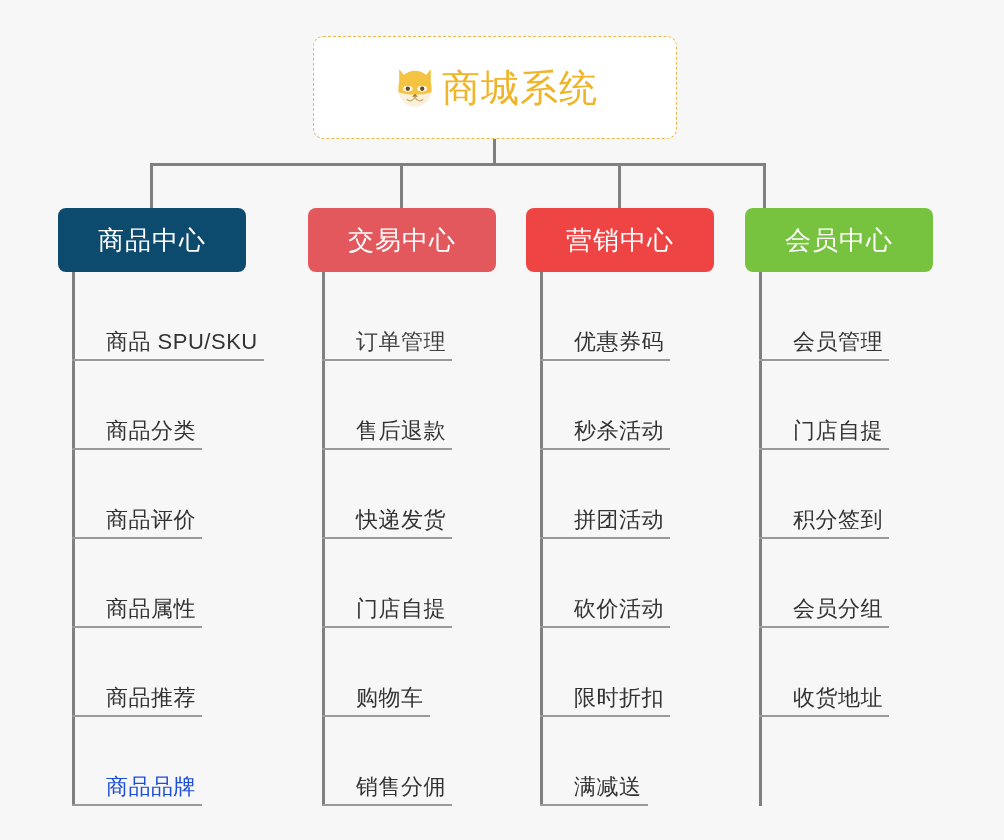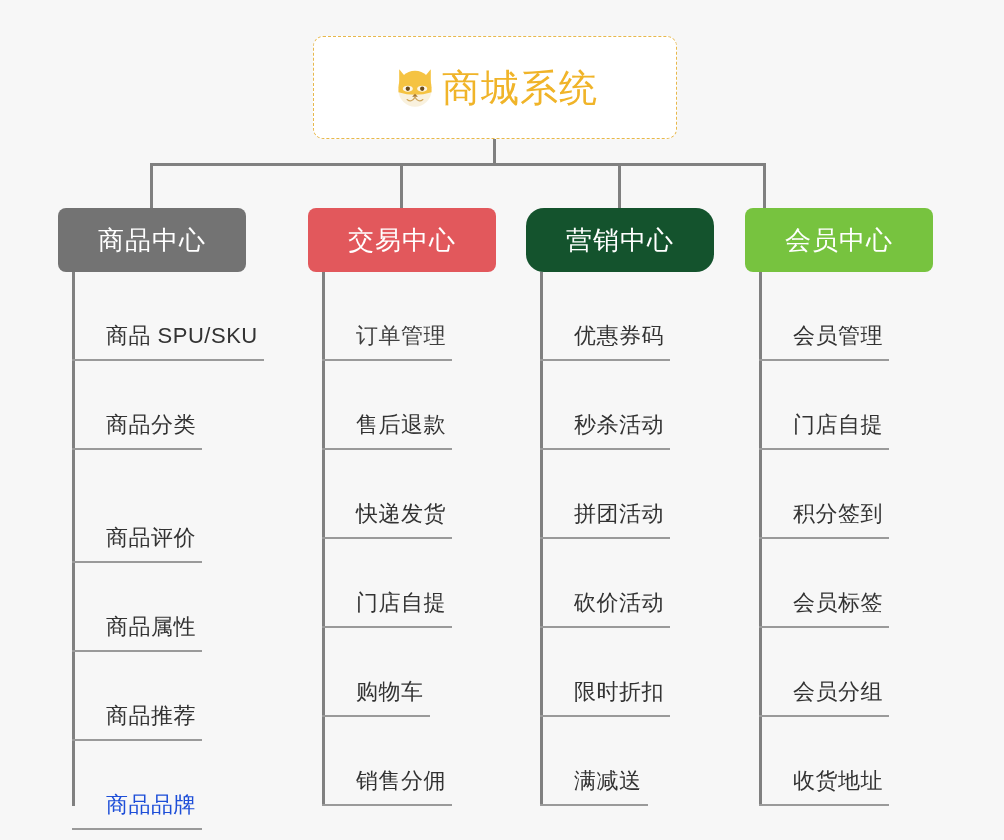--- a/index.html
+++ b/index.html
@@ -94,21 +94,21 @@
     padding: 0;
     list-style: none;
   }
   .leaf {
     position: relative;
     height: 89px;
     box-sizing: border-box;
     border-bottom: 2px solid #9a9a9a;
     display: inline-flex;
     align-items: flex-end;
-    padding: 0 6px 12px 34px;
+    padding: 0 6px 6px 34px;
     white-space: nowrap;
     float: left;
     clear: both;
   }
   .leaf-label {
     font-size: 22px;
     line-height: 1;
     color: #333333;
     letter-spacing: 0.5px;
   }
@@ -137,32 +137,32 @@
 
   <div class="conn conn-v" style="left: 493px; top: 139px; height: 26px; background: rgb(128, 128, 128);"></div>
   <div class="conn conn-h" style="left: 150px; top: 163px; width: 615px; background: rgb(128, 128, 128);"></div>
 
   <div class="conn conn-v" style="left: 150px; top: 163px; height: 46px; background: rgb(128, 128, 128);"></div>
   <div class="conn conn-v" style="left: 400px; top: 163px; height: 46px; background: rgb(128, 128, 128);"></div>
   <div class="conn conn-v" style="left: 618px; top: 163px; height: 46px; background: rgb(128, 128, 128);"></div>
   <div class="conn conn-v" style="left: 763px; top: 163px; height: 46px; background: rgb(128, 128, 128);"></div>
 
   <div class="column" style="left:58px;">
-    <div class="cat-box" style="background: #737373;">
+    <div class="cat-box" style="background: #0c4a6e;">
       <span>商品中心</span>
     </div>
     <div class="spine" style="height: 534px; background: rgb(128, 128, 128);"></div>
     <ul class="leaf-list">
       <li class="leaf" style="border-bottom-color: rgb(154, 154, 154);">
           <span class="leaf-label" style="color: rgb(51, 51, 51);">商品 SPU/SKU</span>
         </li>
       <li class="leaf" style="border-bottom-color: rgb(154, 154, 154);">
           <span class="leaf-label" style="color: rgb(51, 51, 51);">商品分类</span>
         </li>
-      <li class="leaf" style="border-bottom-color: rgb(154, 154, 154); margin-top: 24px;">
+      <li class="leaf" style="border-bottom-color: rgb(154, 154, 154);">
           <span class="leaf-label" style="color: rgb(51, 51, 51);">商品评价</span>
         </li>
       <li class="leaf" style="border-bottom-color: rgb(154, 154, 154);">
           <span class="leaf-label" style="color: rgb(51, 51, 51);">商品属性</span>
         </li>
       <li class="leaf" style="border-bottom-color: rgb(154, 154, 154);">
           <span class="leaf-label" style="color: rgb(51, 51, 51);">商品推荐</span>
         </li>
       <li class="leaf" style="border-bottom-color: rgb(154, 154, 154);">
           <span class="leaf-label" style="color: #1d4ed8;">商品品牌</span>
@@ -191,21 +191,21 @@
       <li class="leaf" style="border-bottom-color: rgb(154, 154, 154);">
           <span class="leaf-label" style="color: rgb(51, 51, 51); font-family: Liberation Serif, serif;">购物车</span>
         </li>
       <li class="leaf" style="border-bottom-color: rgb(154, 154, 154);">
           <span class="leaf-label" style="color: rgb(51, 51, 51);">销售分佣</span>
         </li>
     </ul>
   </div>
 
   <div class="column" style="left:526px;">
-    <div class="cat-box" style="background: #14532d; border-radius: 18px;">
+    <div class="cat-box" style="background: #ef4444;">
       <span>营销中心</span>
     </div>
     <div class="spine" style="height: 534px; background: rgb(128, 128, 128);"></div>
     <ul class="leaf-list">
       <li class="leaf" style="border-bottom-color: rgb(154, 154, 154);">
           <span class="leaf-label" style="color: rgb(51, 51, 51);">优惠券码</span>
         </li>
       <li class="leaf" style="border-bottom-color: rgb(154, 154, 154);">
           <span class="leaf-label" style="color: rgb(51, 51, 51);">秒杀活动</span>
         </li>
@@ -233,23 +233,20 @@
       <li class="leaf" style="border-bottom-color: rgb(154, 154, 154);">
           <span class="leaf-label" style="color: rgb(51, 51, 51);">会员管理</span>
         </li>
       <li class="leaf" style="border-bottom-color: rgb(154, 154, 154);">
           <span class="leaf-label" style="color: rgb(51, 51, 51);">门店自提</span>
         </li>
       <li class="leaf" style="border-bottom-color: rgb(154, 154, 154);">
           <span class="leaf-label" style="color: rgb(51, 51, 51);">积分签到</span>
         </li>
       <li class="leaf" style="border-bottom-color: rgb(154, 154, 154);">
-          <span class="leaf-label" style="color: rgb(51, 51, 51);">会员标签</span>
-        </li>
-      <li class="leaf" style="border-bottom-color: rgb(154, 154, 154);">
           <span class="leaf-label" style="color: rgb(51, 51, 51);">会员分组</span>
         </li>
       <li class="leaf" style="border-bottom-color: rgb(154, 154, 154);">
           <span class="leaf-label" style="color: rgb(51, 51, 51);">收货地址</span>
         </li>
     </ul>
   </div>
 
 </div>
 

